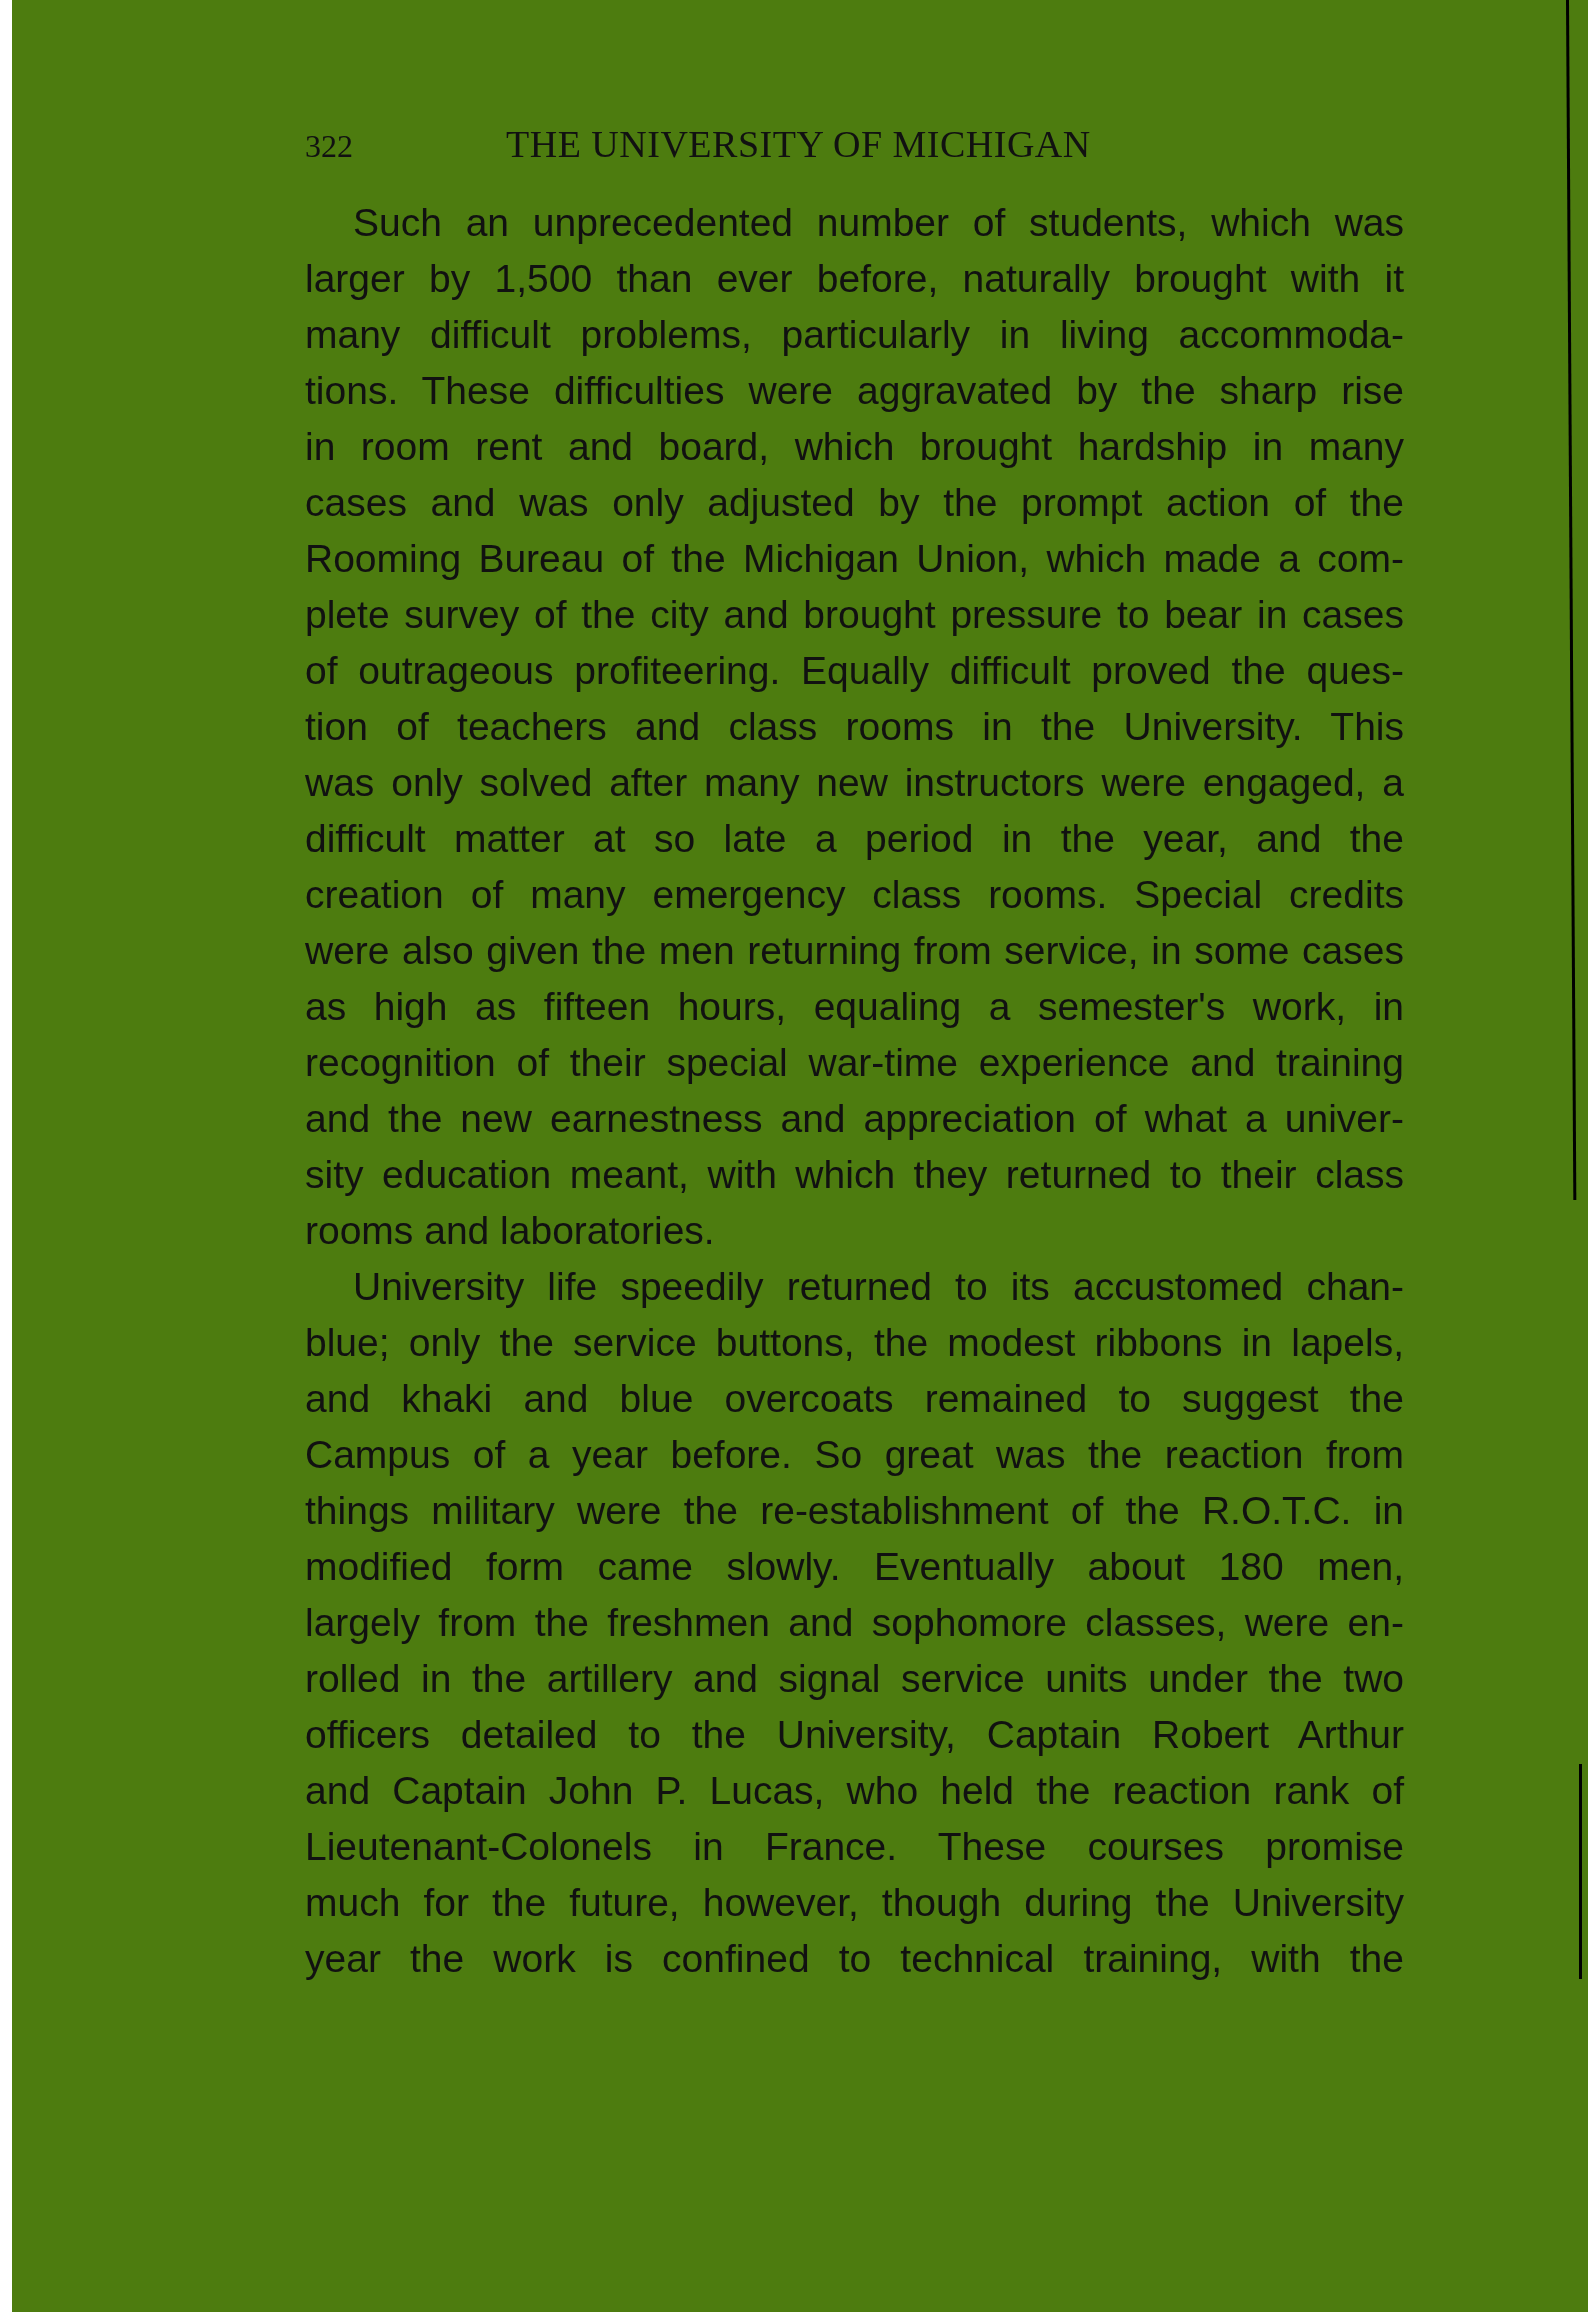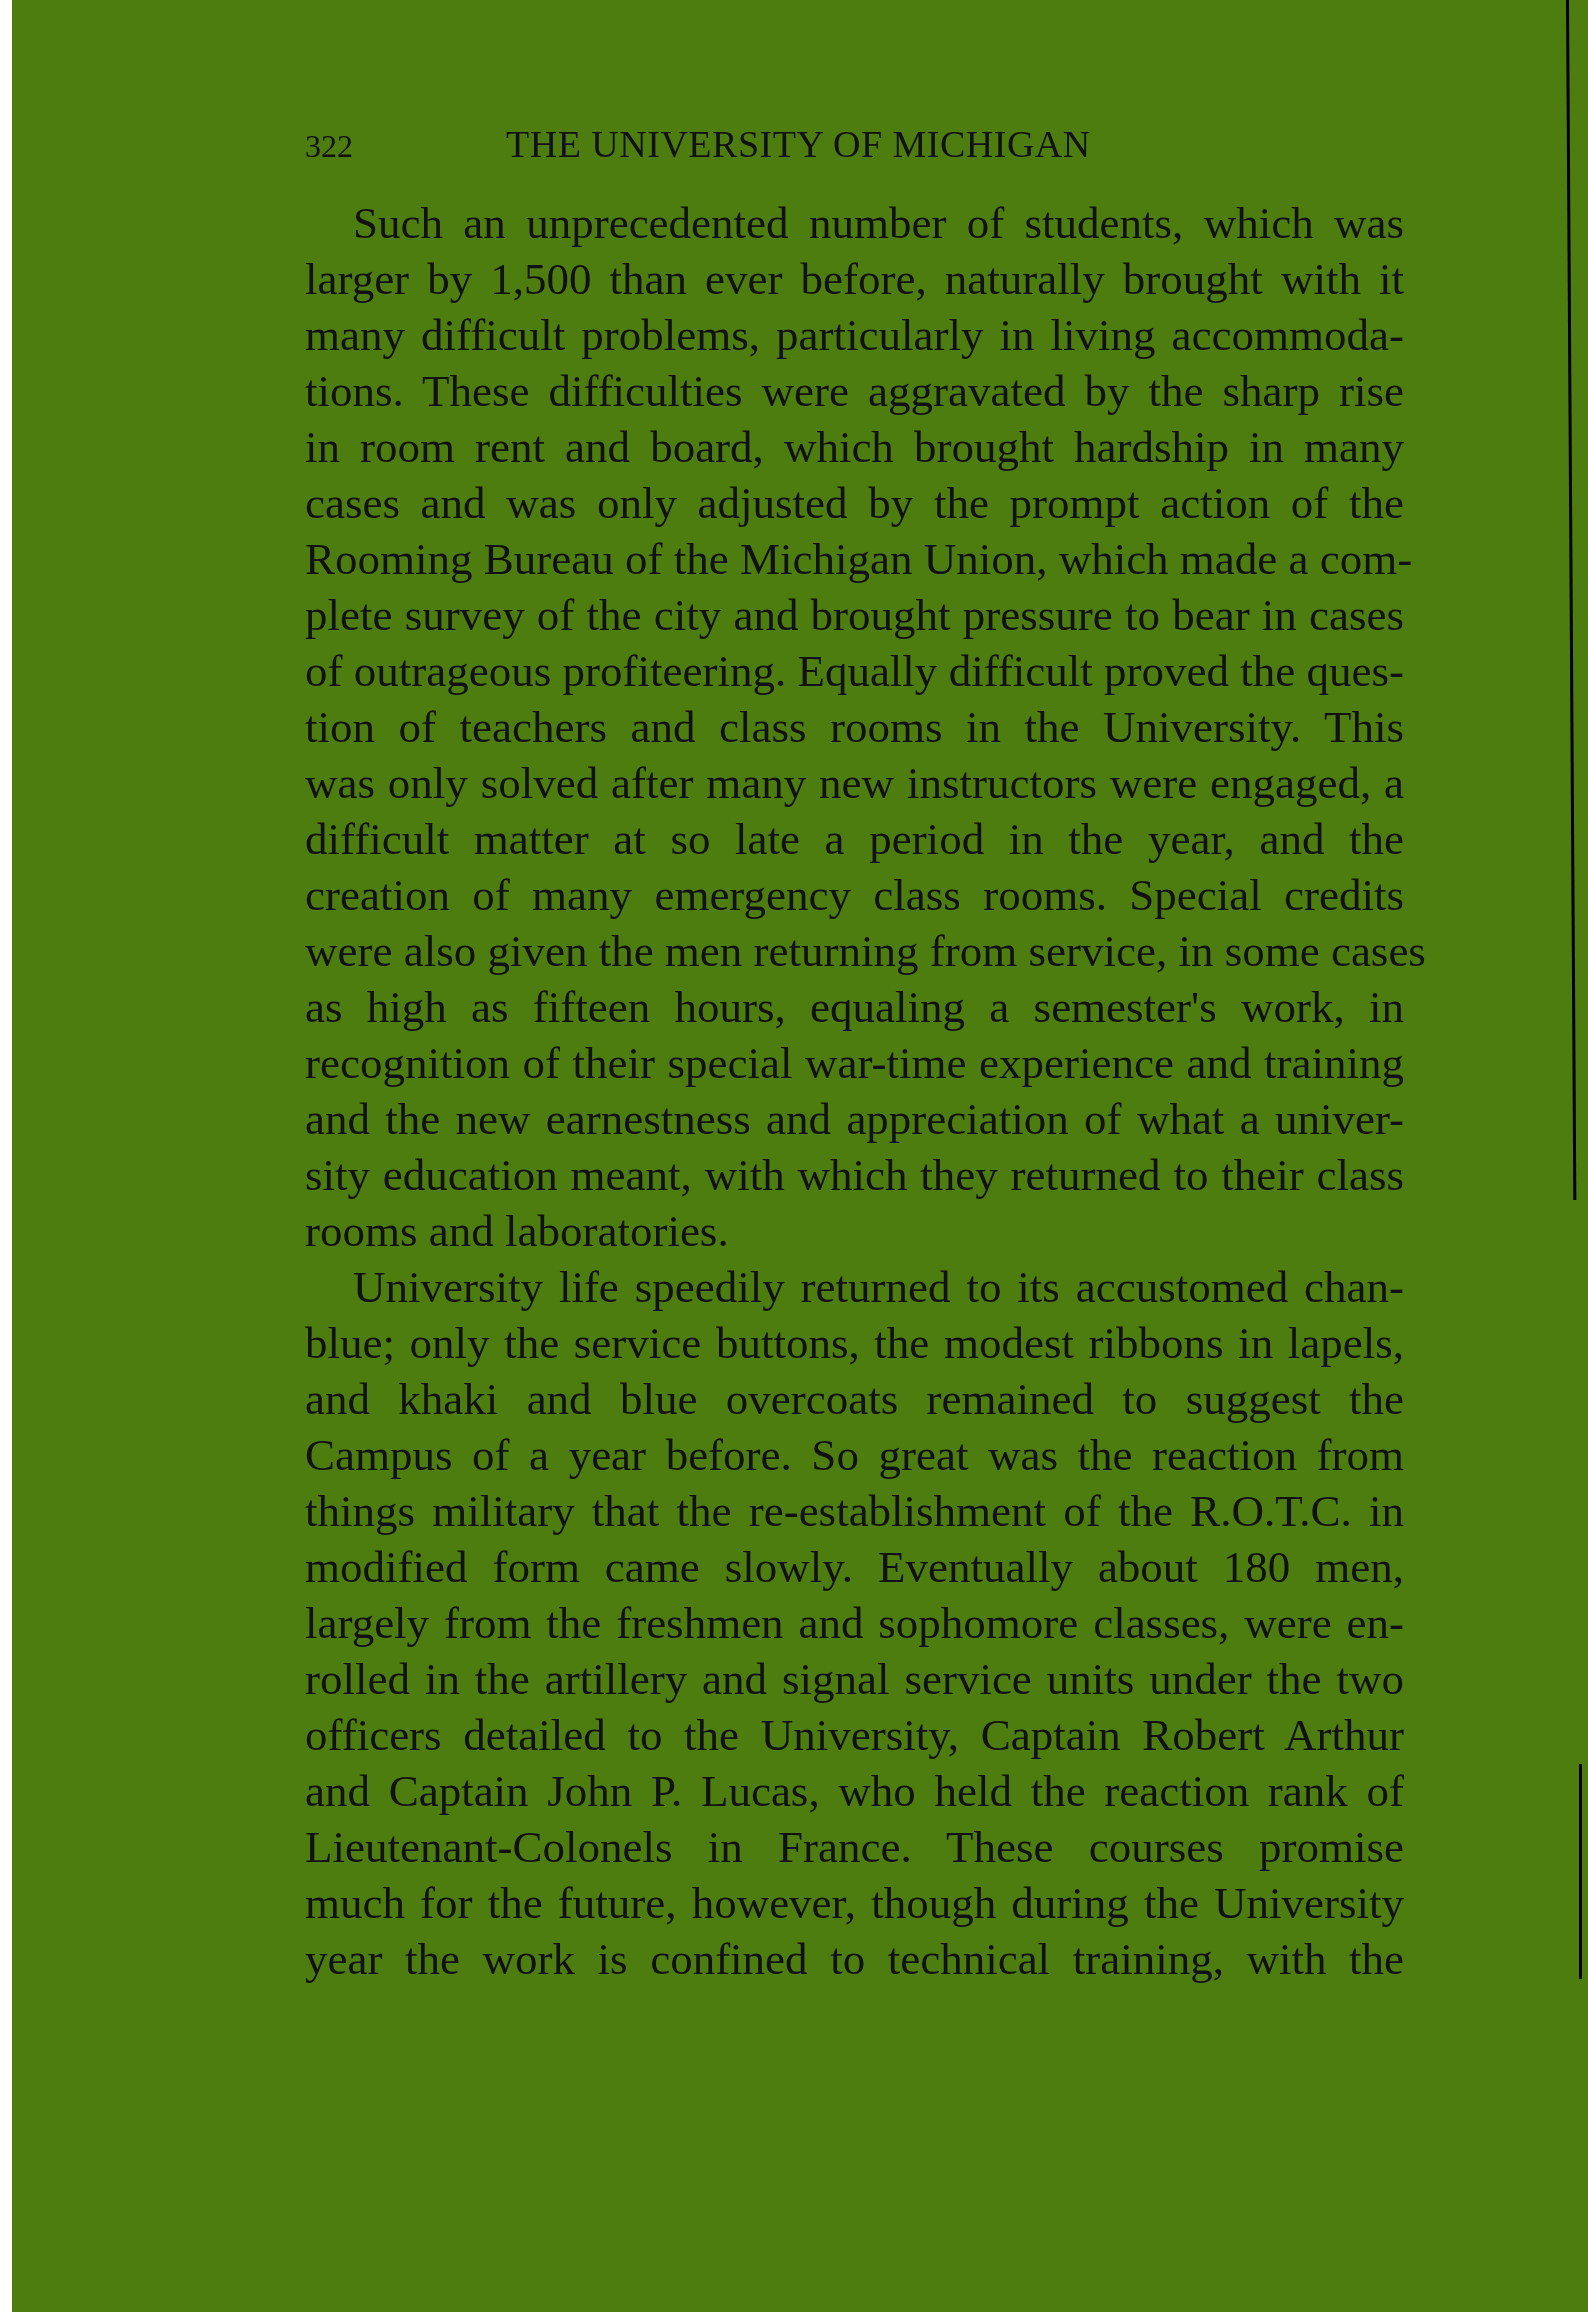--- a/index.html
+++ b/index.html
@@ -3,21 +3,21 @@
 <meta charset="utf-8">
 <style>
   html, body { margin: 0; padding: 0; background: #ffffff; }
   body { width: 1589px; height: 2312px; position: relative; overflow: hidden; }
   .page { position: absolute; left: 12px; top: 0; width: 1587px; height: 2312px; background: #4d7c0f; }
   .running-head { position: absolute; left: 293px; top: 122px; width: 1099px; height: 48px;
     font-family: "Liberation Serif", "DejaVu Serif", serif; color: #111; }
   .page-number { position: absolute; left: 0; top: 5.7px; font-size: 32px; }
   .head-title { position: absolute; left: 201px; top: 0; font-size: 38px; letter-spacing: 0.5px; text-align: right; }
   .body-text { position: absolute; left: 293px; top: 195px; width: 1099px;
-    font-family: Liberation Serif, serif; font-size: 45px; line-height: 56px; color: #111; }
+    font-family: Liberation Sans, sans-serif; font-size: 39px; line-height: 56px; color: #111; }
   .line { display: block; text-align: justify; text-align-last: justify; white-space: nowrap; height: 56px; }
   .line.last { text-align-last: left; }
   .line.indent { padding-left: 48px; }
   .scan-line { position: absolute; background: #000; width: 2.9px; }
   .scan-a { left: 1554px; top: 0; height: 1200px; transform: rotate(-0.35deg); transform-origin: top; }
   .scan-b { left: 1567px; top: 1764px; height: 215px; }
 </style>
 </head>
 <body>
 
@@ -47,21 +47,21 @@
         <span class="line">recognition of their special war-time experience and training</span>
         <span class="line">and the new earnestness and appreciation of what a univer-</span>
         <span class="line">sity education meant, with which they returned to their class</span>
         <span class="line last">rooms and laboratories.</span>
       </div>
       <div>
         <span class="line indent">University life speedily returned to its accustomed chan-</span>
         <span class="line">blue; only the service buttons, the modest ribbons in lapels,</span>
         <span class="line">and khaki and blue overcoats remained to suggest the</span>
         <span class="line">Campus of a year before.  So great was the reaction from</span>
-        <span class="line">things military that the re-establishment of the R.O.T.C. in</span>
+        <span class="line">things military were the re-establishment of the R.O.T.C. in</span>
         <span class="line">modified form came slowly.  Eventually about 180 men,</span>
         <span class="line">largely from the freshmen and sophomore classes, were en-</span>
         <span class="line">rolled in the artillery and signal service units under the two</span>
         <span class="line">officers detailed to the University, Captain Robert Arthur</span>
         <span class="line">and Captain John P. Lucas, who held the reaction rank of</span>
         <span class="line">Lieutenant-Colonels in France.  These courses promise</span>
         <span class="line">much for the future, however, though during the University</span>
         <span class="line">year the work is confined to technical training, with the</span>
       </div>
     </div>

